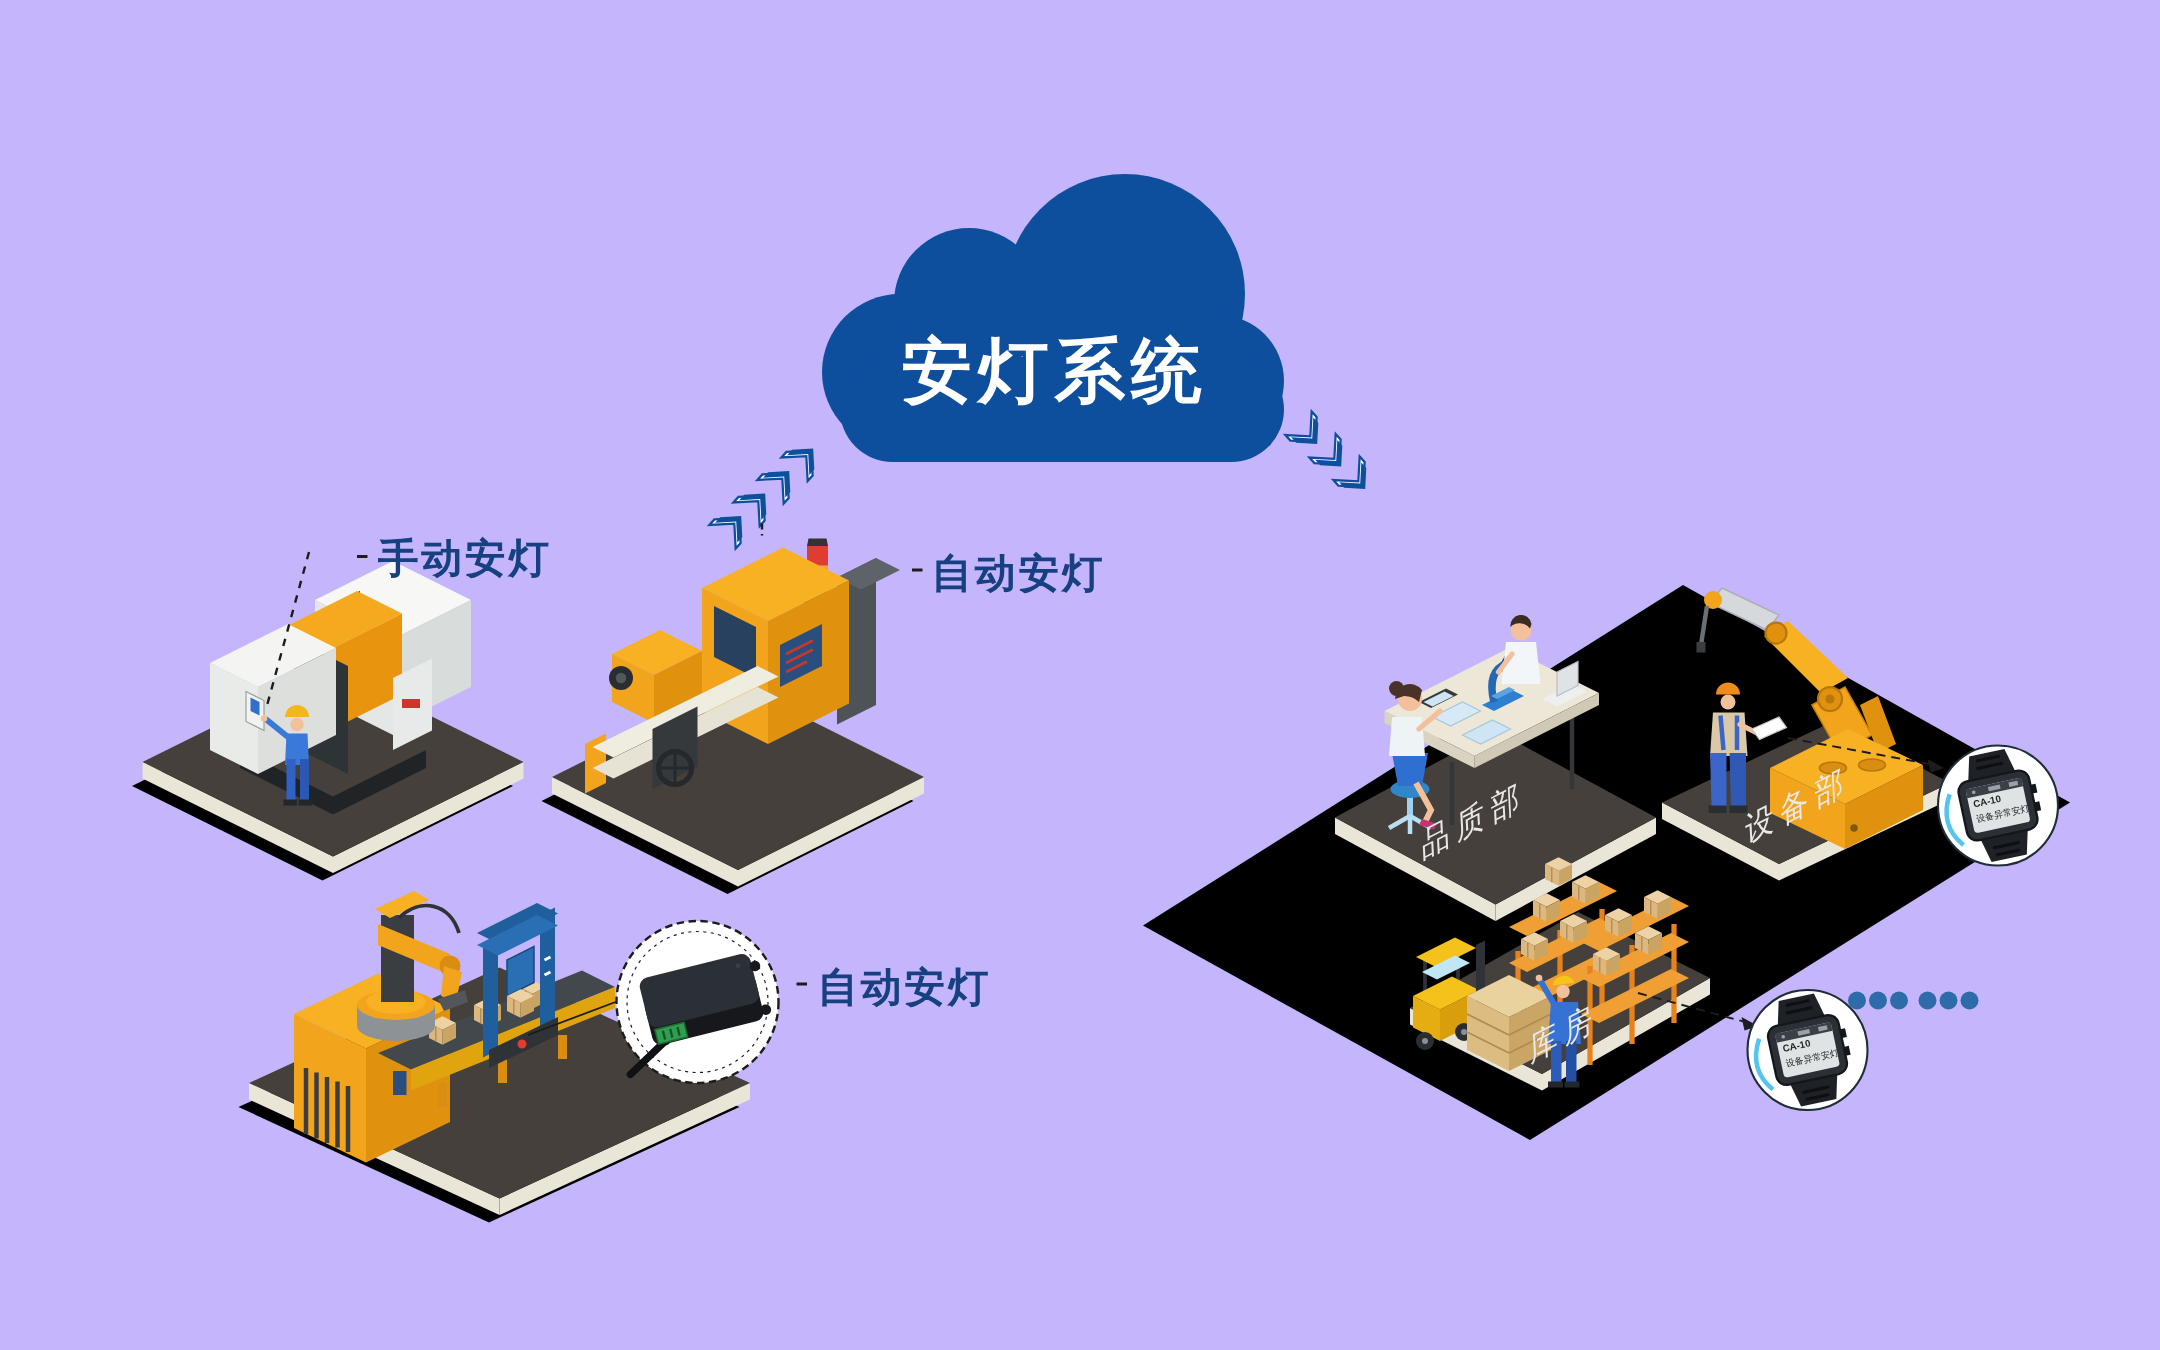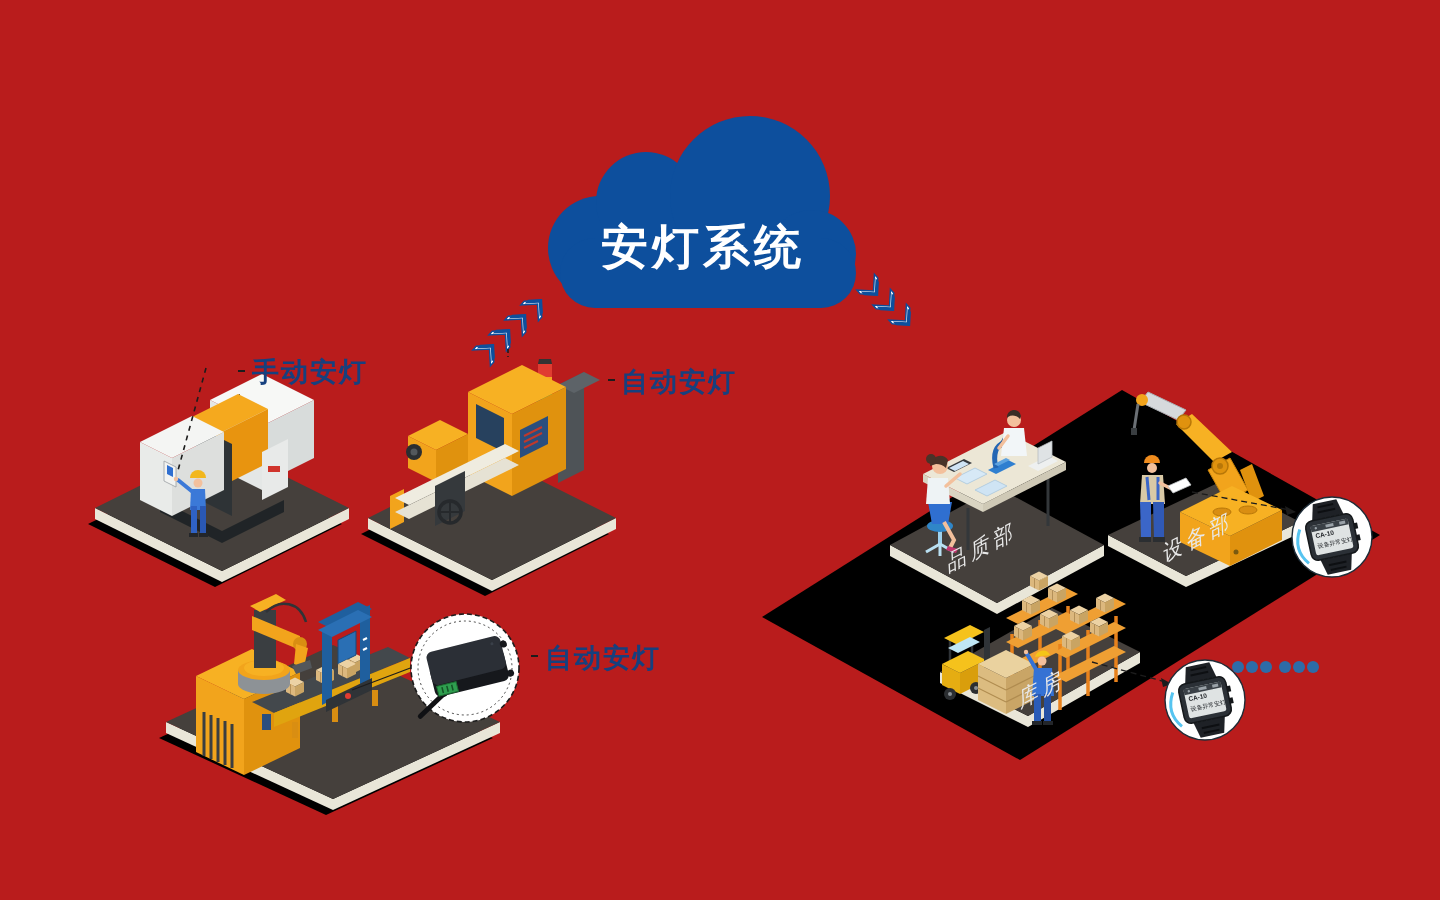--- a/index.html
+++ b/index.html
@@ -1,16 +1,16 @@
 <!DOCTYPE html>
 <html><head>
 <meta charset="utf-8">
 <style>
   html,body{margin:0;padding:0;background:#ffffff;}
-  .canvas{position:relative;width:1440px;height:900px;background:#b91c1c;overflow:hidden;
+  .canvas{position:relative;width:1440px;height:900px;background:#c4b5fd;overflow:hidden;
           font-family:"Liberation Sans", sans-serif;}
   svg{position:absolute;left:0;top:0;}
   text{font-family:"Liberation Sans", sans-serif;}
   .cloud-title{font-size:47px;font-weight:bold;fill:#ffffff;letter-spacing:4px;}
   .andon-label{font-size:27px;font-weight:bold;fill:#16407f;letter-spacing:2px;}
   .dept-label{font-size:21px;fill:#e8e8e8;letter-spacing:5px;}
   .watch-line1{font-size:6.5px;fill:#23262a;font-weight:bold;}
   .watch-line2{font-size:6px;fill:#23262a;}
 </style>
 </head>

